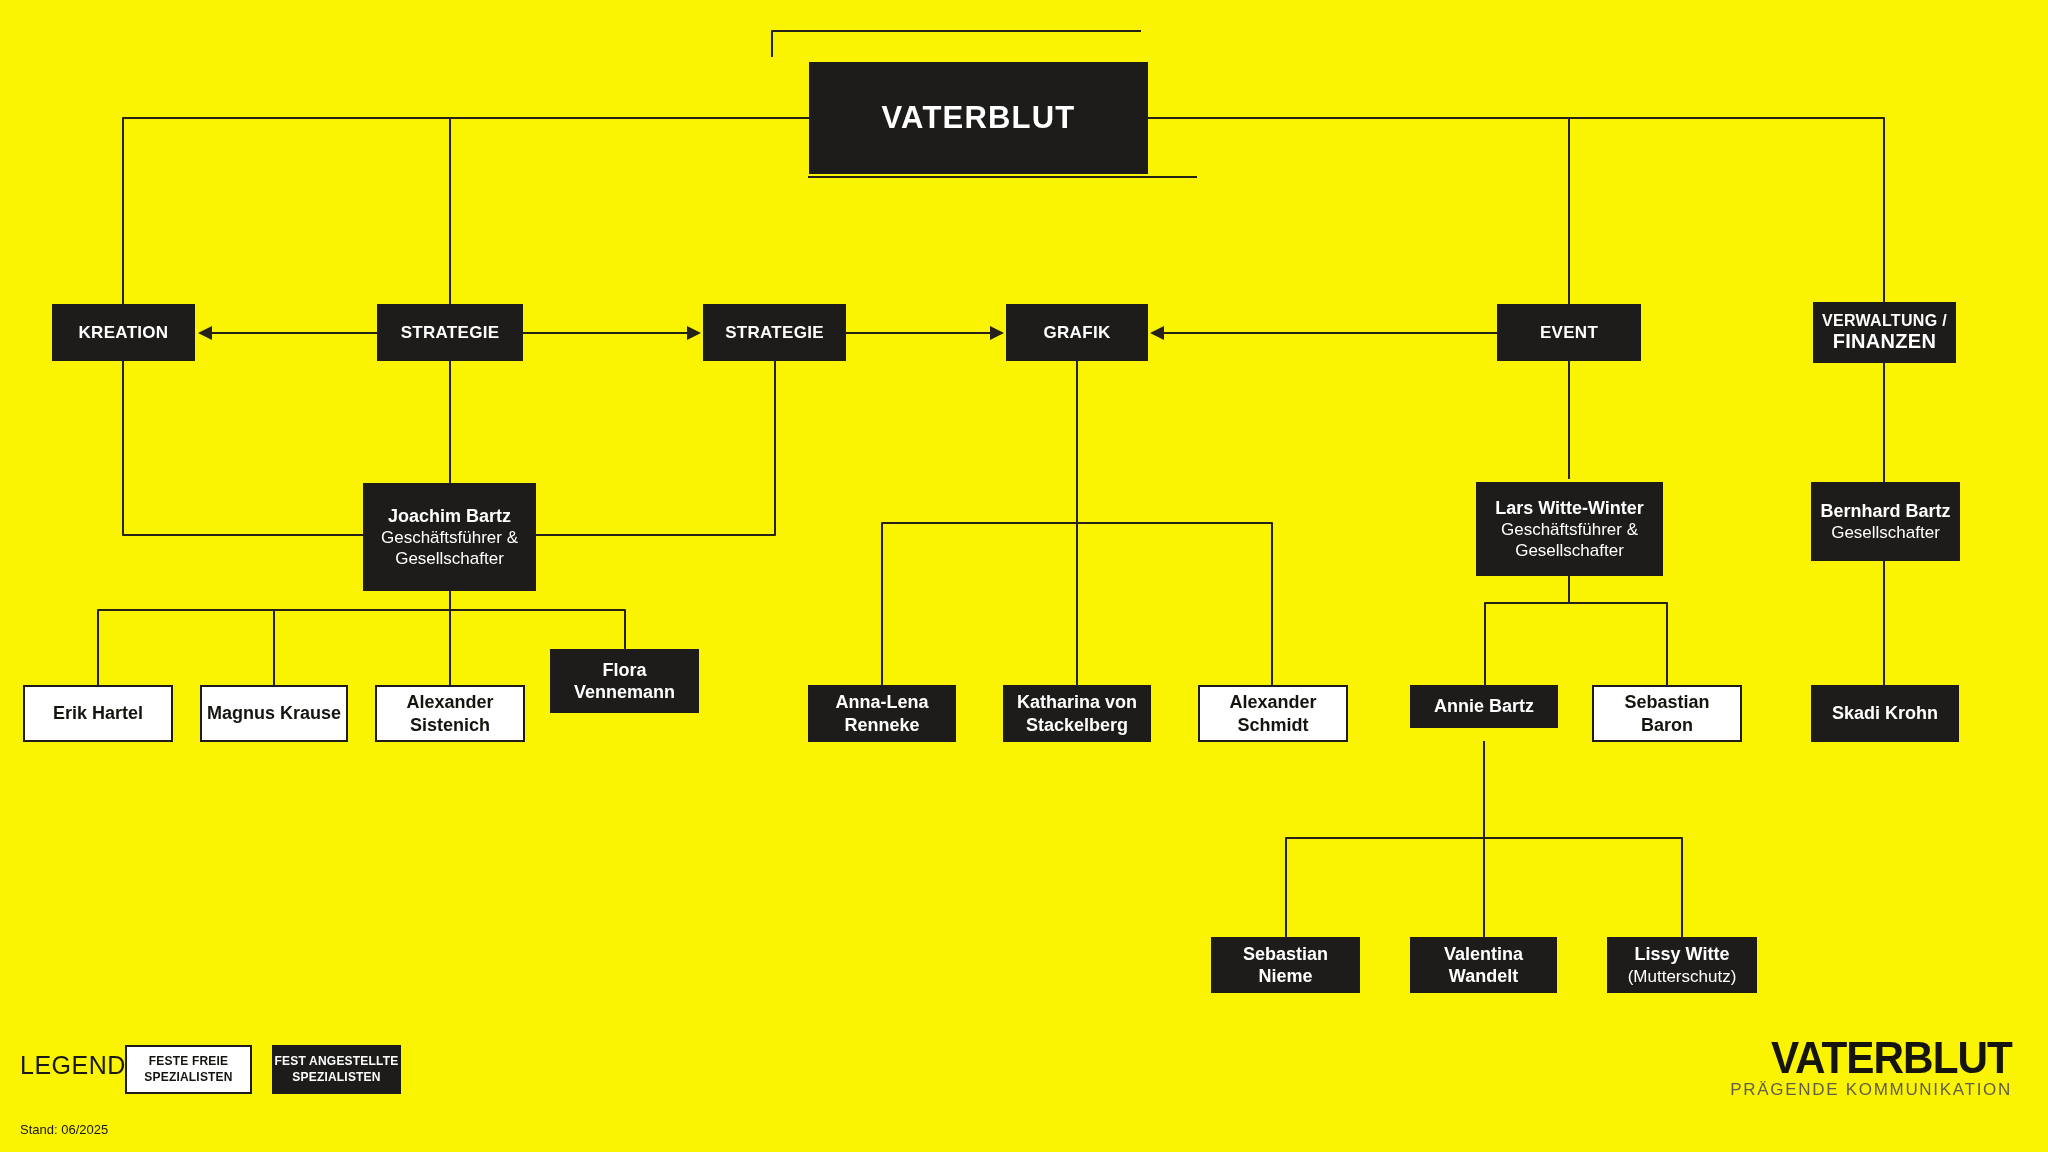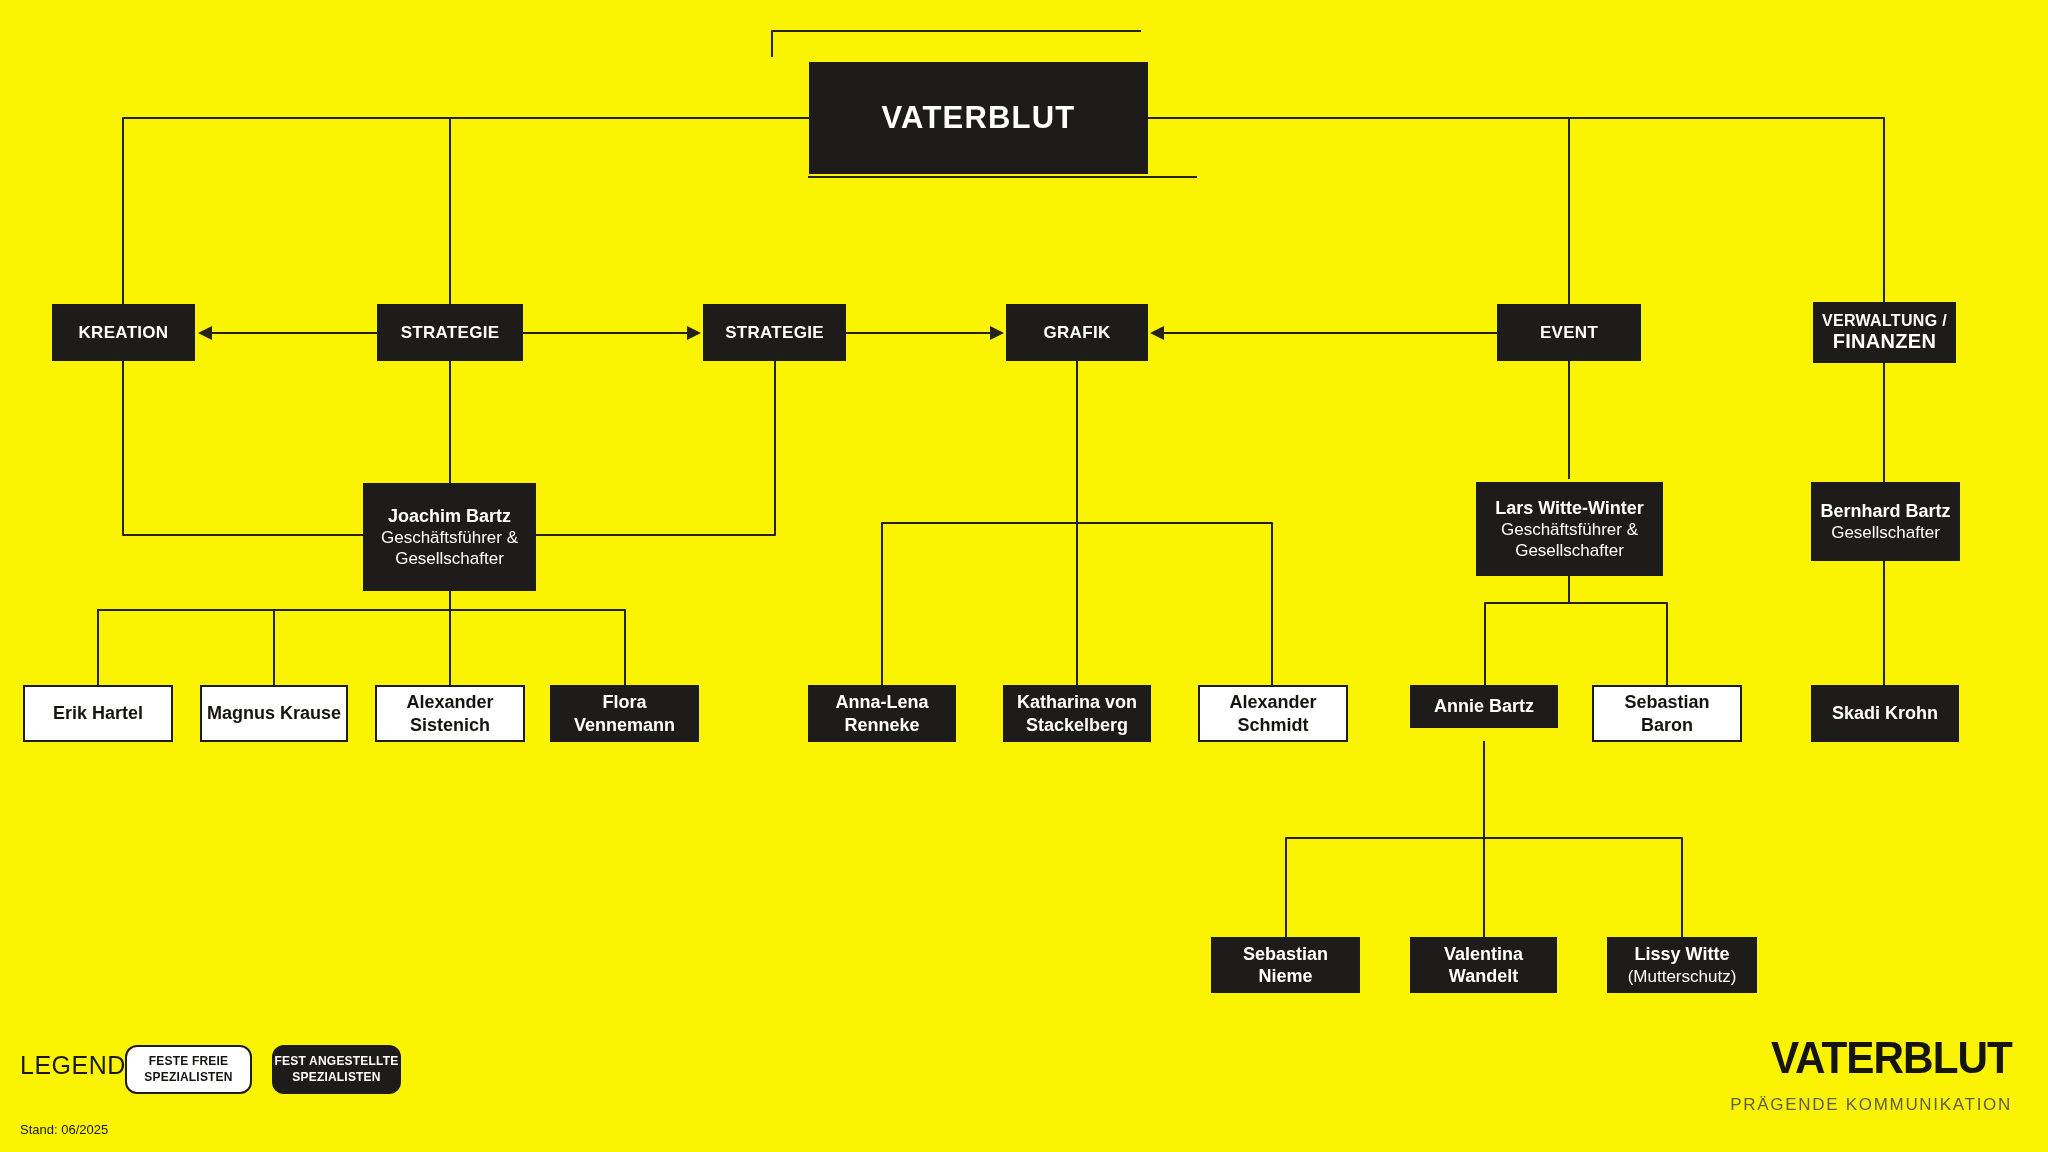--- a/index.html
+++ b/index.html
@@ -29,38 +29,38 @@
   .title-box{font-weight:bold;font-size:31px;letter-spacing:1.2px;}
   .nm{font-weight:bold;font-size:18px;}
   .rl{font-weight:normal;font-size:17px;}
   .legend-title{
     position:absolute;left:20px;top:1051px;z-index:2;
     font-size:25px;color:#191813;letter-spacing:.5px;
   }
   .legend-box{
     position:absolute;z-index:2;display:flex;flex-direction:column;
     align-items:center;justify-content:center;text-align:center;
-    font-weight:bold;font-size:12px;line-height:1.3;letter-spacing:.2px;border-radius:12px;
+    font-weight:bold;font-size:12px;line-height:1.3;letter-spacing:.2px;
   }
   .stand{
     position:absolute;left:20px;top:1122px;z-index:2;
     font-size:13px;color:#191813;
   }
   .logo{
     position:absolute;right:36px;top:1036px;z-index:2;text-align:right;
   }
   .logo .brand{
     display:inline-block;
     font-weight:bold;font-size:44px;color:#16140f;letter-spacing:-1px;
     transform:scaleX(.96);transform-origin:right center;
     line-height:1.0;
   }
   .logo .tagline{
     font-size:17px;letter-spacing:1.7px;color:#615d49;
-    margin-top:16px;line-height:1.1;
+    margin-top:1px;line-height:1.1;
   }
 </style>
 </head>
 <body>
 
 <svg id="wires" width="2048" height="1152" viewBox="0 0 2048 1152">
   <g stroke="#252219" stroke-width="2" fill="none" stroke-linejoin="round" stroke-linecap="square">
 
     <path d="M123 304 V118 H1884 V302"></path>
     <path d="M450 118 V304"></path>
@@ -143,21 +143,21 @@
 <div class="node white" style="left:23px;top:685px;width:150px;height:57px">
   <span class="nm">Erik Hartel</span>
 </div>
 <div class="node white" style="left:200px;top:685px;width:148px;height:57px">
   <span class="nm">Magnus Krause</span>
 </div>
 <div class="node white" style="left:375px;top:685px;width:150px;height:57px">
   <span class="nm">Alexander</span>
   <span class="nm">Sistenich</span>
 </div>
-<div class="node black" style="left:550px;top:685px;width:149px;height:57px">
+<div class="node black" style="left:550px;top:649px;width:149px;height:64px">
   <span class="nm">Flora</span>
   <span class="nm">Vennemann</span>
 </div>
 <div class="node black" style="left:808px;top:685px;width:148px;height:57px">
   <span class="nm">Anna-Lena</span>
   <span class="nm">Renneke</span>
 </div>
 <div class="node black" style="left:1003px;top:685px;width:148px;height:57px">
   <span class="nm">Katharina von</span>
   <span class="nm">Stackelberg</span>

